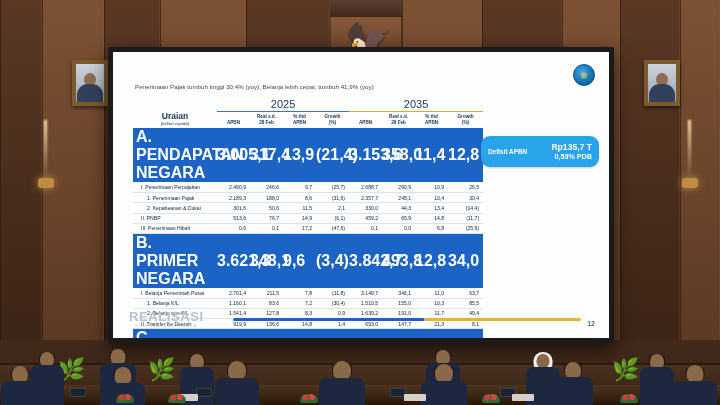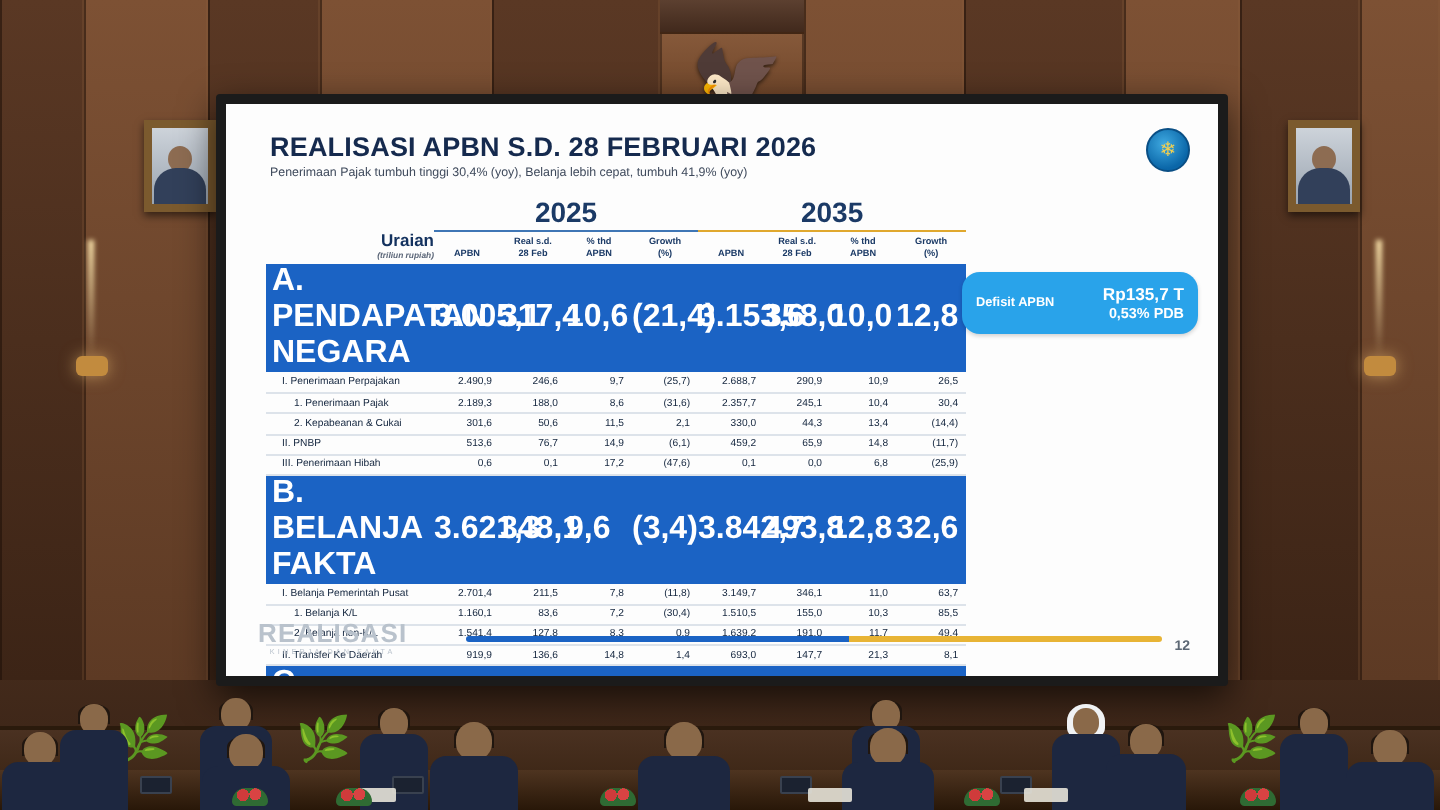--- a/index.html
+++ b/index.html
@@ -96,25 +96,25 @@
     background: radial-gradient(circle at 40% 35%, #3fa9e0, #0a66a8 70%);
     border: 1.5px solid #0a4f85;
     display: flex; align-items: center; justify-content: center;
     font-size: 10px; color: #f0cf53;
   }
 
   
   .tbl-wrap { position: absolute; left: 20px; top: 46px; width: 350px; }
   table.apbn { border-collapse: collapse; width: 350px; table-layout: fixed; }
   table.apbn td, table.apbn th { padding: 0; }
-  .hdr-uraian { text-align: right; vertical-align: bottom; padding-bottom: 2px !important; }
+  .hdr-uraian { text-align: center; vertical-align: bottom; padding-bottom: 2px !important; }
   .u-title { font-size: 8.5px; font-weight: bold; color: #14325f; }
   .u-unit { font-size: 4.2px; font-style: italic; color: #5b6678; }
   .yr {
-    font-size: 14px; font-weight: bold; color: #1b3a66; text-align: center;
+    font-size: 11px; font-weight: normal; color: #1b3a66; text-align: center;
     padding-bottom: 1px !important;
   }
   .yr.y2025 { border-bottom: 1.4px solid #3f76b5; }
   .yr.y2026 { border-bottom: 1.4px solid #e0a82e; }
   .sub-hdr {
     font-size: 4.6px; font-weight: bold; color: #1b3a66; text-align: center;
     line-height: 1.25; padding: 2px 0 3px !important; vertical-align: bottom;
   }
   tr.row td {
     font-size: 5.1px; color: #12243d; height: 10.2px;
@@ -241,21 +241,20 @@
 
   <div class="lamp" style="left:44px;top:120px"></div>
   <div class="lamp-base" style="left:38px;top:178px"></div>
   <div class="lamp" style="left:688px;top:120px"></div>
   <div class="lamp-base" style="left:682px;top:178px"></div>
 </div>
 
 <div class="screen-frame">
   <div class="slide">
 
-    <div class="slide-title">REALISASI APBN S.D. 28 FEBRUARI 2026</div>
     <div class="slide-sub">Penerimaan Pajak tumbuh tinggi 30,4% (yoy), Belanja lebih cepat, tumbuh 41,9% (yoy)</div>
 
     <div class="kemenkeu-logo">
       <div class="disc">❄</div>
     </div>
 
     <div class="tbl-wrap">
       <table class="apbn">
         <colgroup>
           <col style="width:84px">
@@ -286,25 +285,25 @@
             <th class="sub-hdr">Real s.d.<br>28 Feb</th>
             <th class="sub-hdr">% thd<br>APBN</th>
             <th class="sub-hdr">Growth<br>(%)</th>
           </tr>
         </thead>
         <tbody id="tbody">
             <tr class="hdrrow blue">
               <td class="lbl">A. PENDAPATAN NEGARA</td>
               <td class="num bold">3.005,1</td>
               <td class="num bold">317,4</td>
-              <td class="num bold">10,6</td>
+              <td class="num bold">13,9</td>
               <td class="num bold">(21,4)</td>
               <td class="num bold">3.153,6</td>
               <td class="num bold">358,0</td>
-              <td class="num bold">10,0</td>
+              <td class="num bold">11,4</td>
               <td class="num bold">12,8</td>
             </tr>
             <tr class="row lvl1">
               <td class="lbl">I. Penerimaan Perpajakan</td>
               <td class="num">2.490,9</td>
               <td class="num">246,6</td>
               <td class="num">9,7</td>
               <td class="num">(25,7)</td>
               <td class="num">2.688,7</td>
               <td class="num">290,9</td>
@@ -349,29 +348,29 @@
               <td class="num">0,6</td>
               <td class="num">0,1</td>
               <td class="num">17,2</td>
               <td class="num">(47,6)</td>
               <td class="num">0,1</td>
               <td class="num">0,0</td>
               <td class="num">6,8</td>
               <td class="num">(25,9)</td>
             </tr>
             <tr class="hdrrow blue">
-              <td class="lbl">B. BELANJA FAKTA</td>
+              <td class="lbl">B. PRIMER NEGARA</td>
               <td class="num bold">3.621,3</td>
               <td class="num bold">348,1</td>
               <td class="num bold">9,6</td>
               <td class="num bold">(3,4)</td>
               <td class="num bold">3.842,7</td>
               <td class="num bold">493,8</td>
               <td class="num bold">12,8</td>
-              <td class="num bold">32,6</td>
+              <td class="num bold">34,0</td>
             </tr>
             <tr class="row lvl1">
               <td class="lbl">I. Belanja Pemerintah Pusat</td>
               <td class="num">2.701,4</td>
               <td class="num">211,5</td>
               <td class="num">7,8</td>
               <td class="num">(11,8)</td>
               <td class="num">3.149,7</td>
               <td class="num">346,1</td>
               <td class="num">11,0</td>

